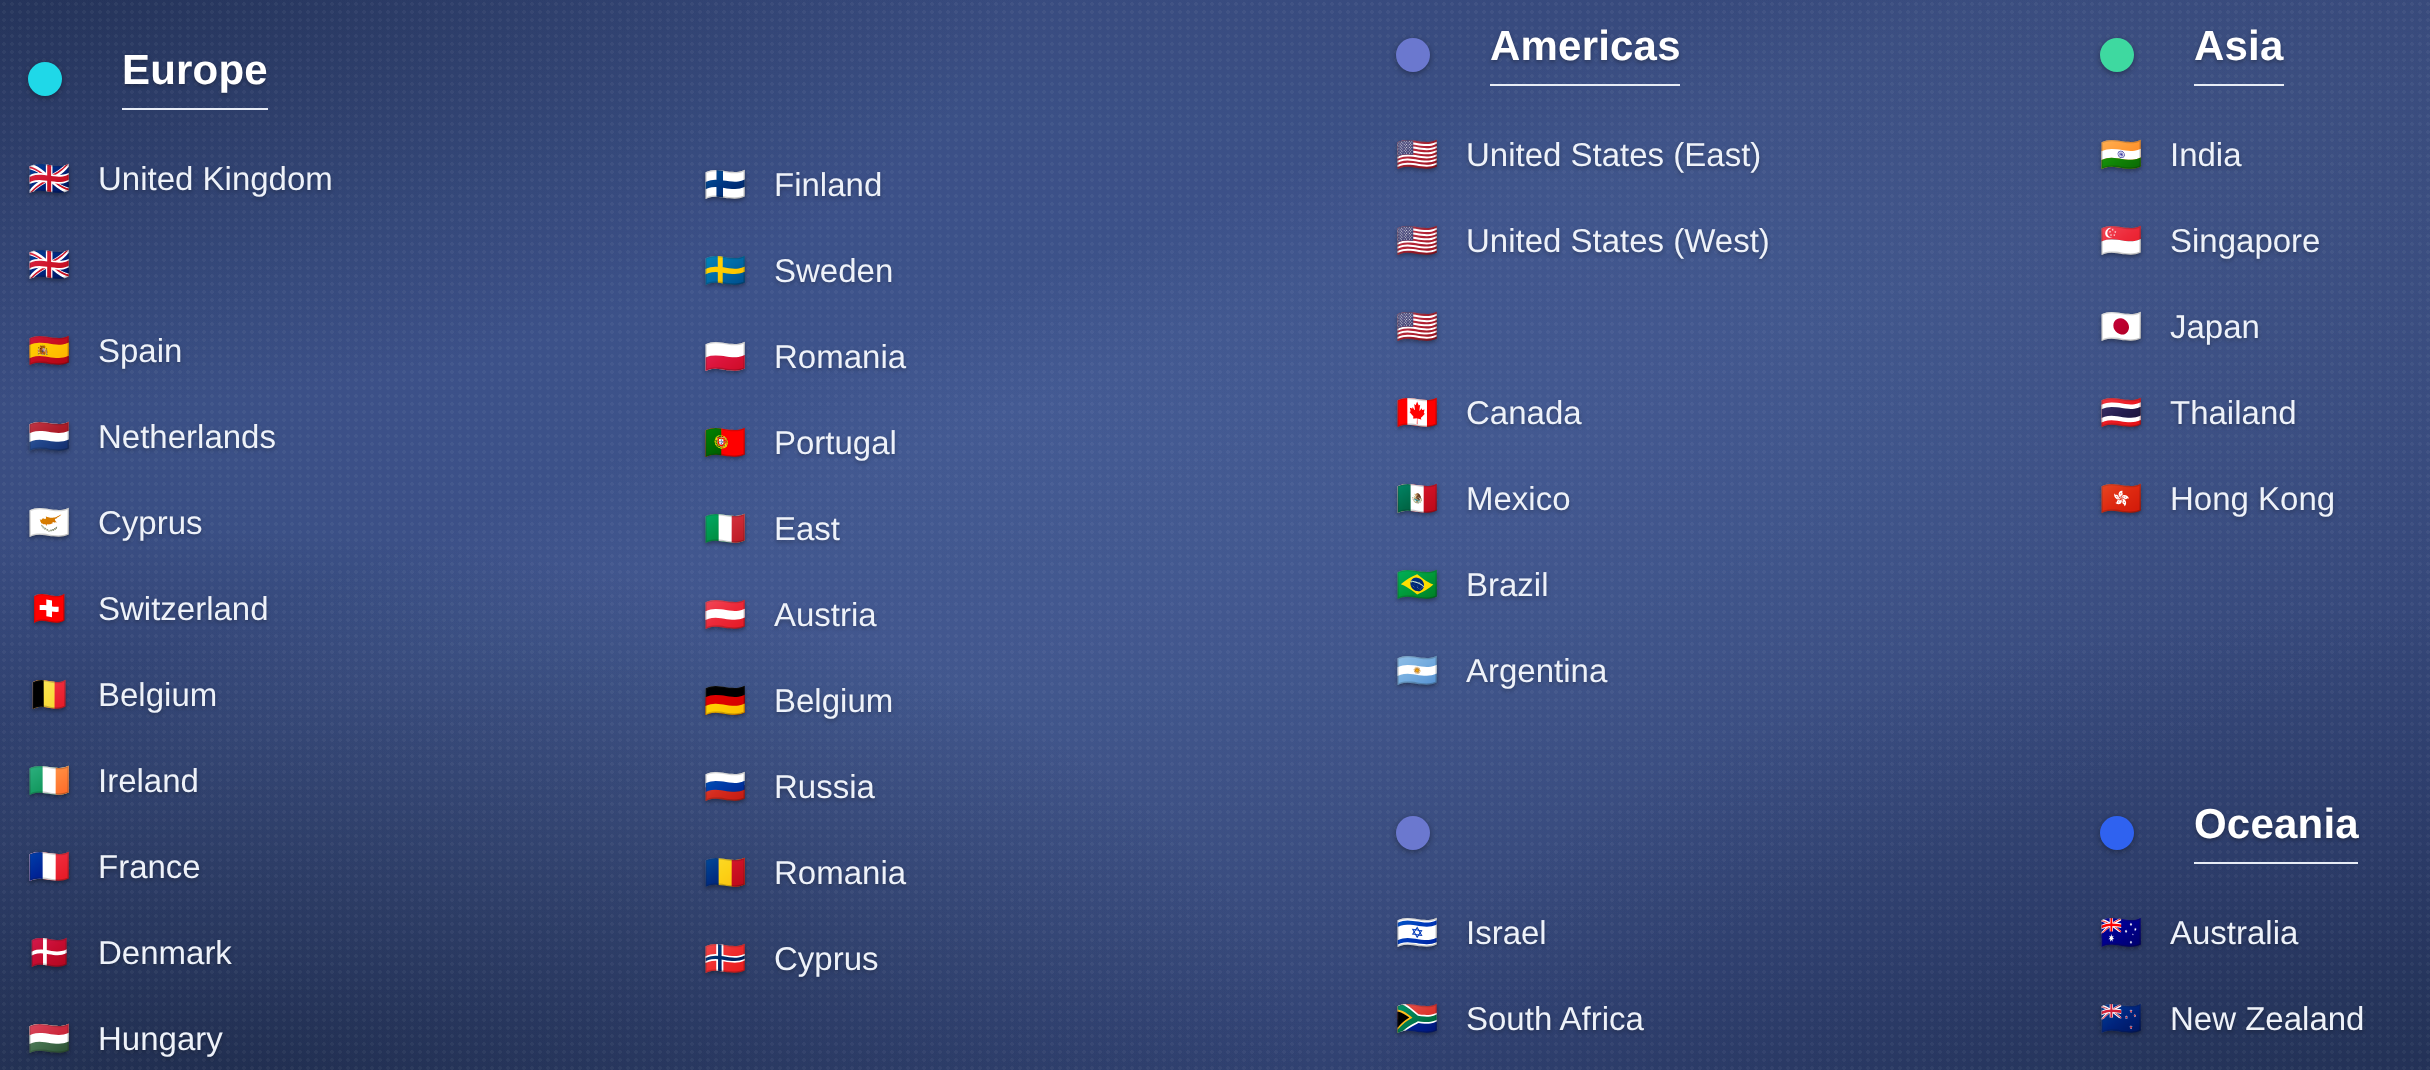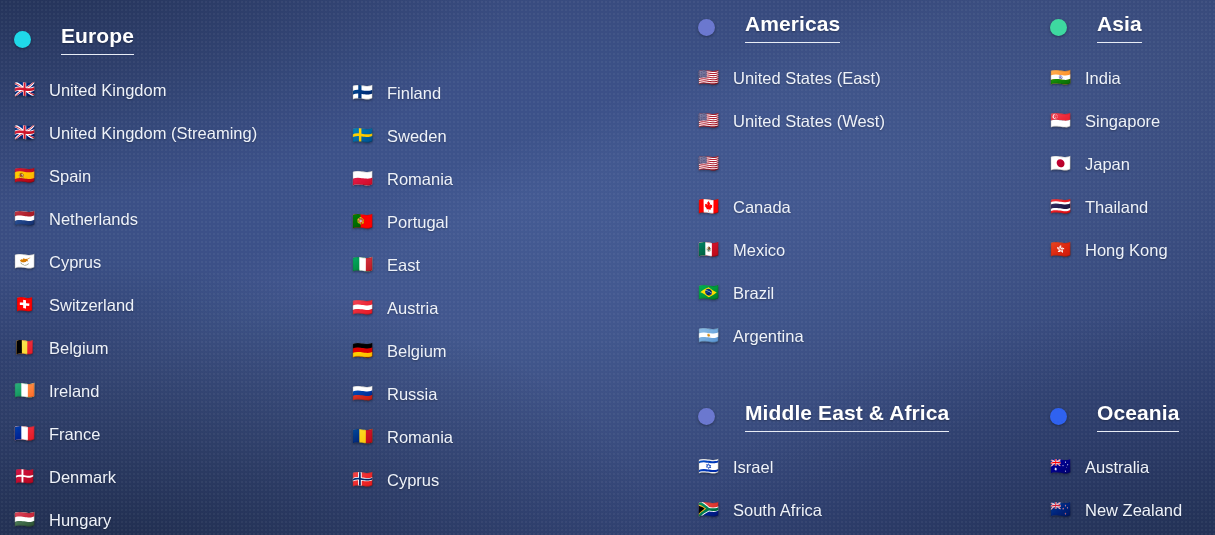--- a/index.html
+++ b/index.html
@@ -180,21 +180,20 @@
           <div class="head-rule"></div>
         </span>
       </div>
       <div class="country-list">
           <div class="country-row">
             <span class="flag">🇬🇧</span>
             <span class="country-name">United Kingdom</span>
           </div>
           <div class="country-row">
             <span class="flag">🇬🇧</span>
-            <span class="country-name">United Kingdom (Streaming)</span>
           </div>
           <div class="country-row">
             <span class="flag">🇪🇸</span>
             <span class="country-name">Spain</span>
           </div>
           <div class="country-row">
             <span class="flag">🇳🇱</span>
             <span class="country-name">Netherlands</span>
           </div>
           <div class="country-row">
@@ -308,24 +307,20 @@
           <div class="country-row">
             <span class="flag">🇦🇷</span>
             <span class="country-name">Argentina</span>
           </div>
         </div>
     </div>
 
     <div class="section" id="sec-mea">
       <div class="section-head">
         <span class="bullet" style="background: rgb(107, 120, 207);"></span>
-        <span class="head-text-wrap">
-          <div class="head-title">Middle East &amp; Africa</div>
-          <div class="head-rule"></div>
-        </span>
       </div>
       <div class="country-list">
           <div class="country-row">
             <span class="flag">🇮🇱</span>
             <span class="country-name">Israel</span>
           </div>
           <div class="country-row">
             <span class="flag">🇿🇦</span>
             <span class="country-name">South Africa</span>
           </div>

